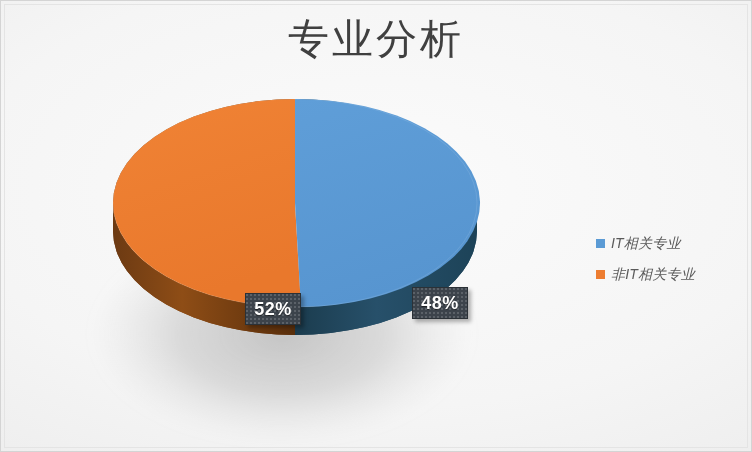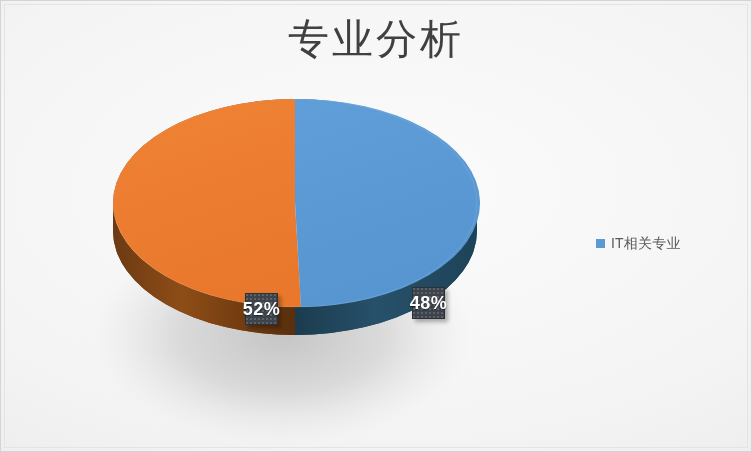--- a/index.html
+++ b/index.html
@@ -61,21 +61,21 @@
     left: 0;
     top: 0;
     width: 460px;
     height: 350px;
     overflow: visible;
   }
 
   
   .data-label {
     position: absolute;
-    width: 33px;
+    width: 56px;
     height: 32px;
     box-sizing: border-box;
     display: flex;
     align-items: center;
     justify-content: center;
     color: #ffffff;
     font-size: 18px;
     font-weight: bold;
     letter-spacing: 0.5px;
     border: 1px solid #2b3137;
@@ -93,20 +93,21 @@
   #legend {
     position: absolute;
     left: 596px;
     top: 228px;
     width: 146px;
   }
   .legend-row {
     display: flex;
     align-items: center;
     height: 31px;
+    font-style: italic;
   }
   .legend-swatch {
     width: 9px;
     height: 9px;
     flex: 0 0 9px;
     margin-right: 6px;
   }
   .legend-text {
     font-size: 14px;
     color: #5a5a5a;
@@ -191,15 +192,19 @@
     <div class="data-label" id="label-orange">52%</div>
 
     <div class="data-label" id="label-blue">48%</div>
   </div>
 
   <div id="legend">
     <div class="legend-row">
       <span class="legend-swatch" style="background:#5B9BD5"></span>
       <span class="legend-text">IT相关专业</span>
     </div>
+    <div class="legend-row">
+      <span class="legend-swatch" style="background:#ED7D31"></span>
+      <span class="legend-text">非IT相关专业</span>
+    </div>
   </div>
 
 </div>
 
 </body></html>

